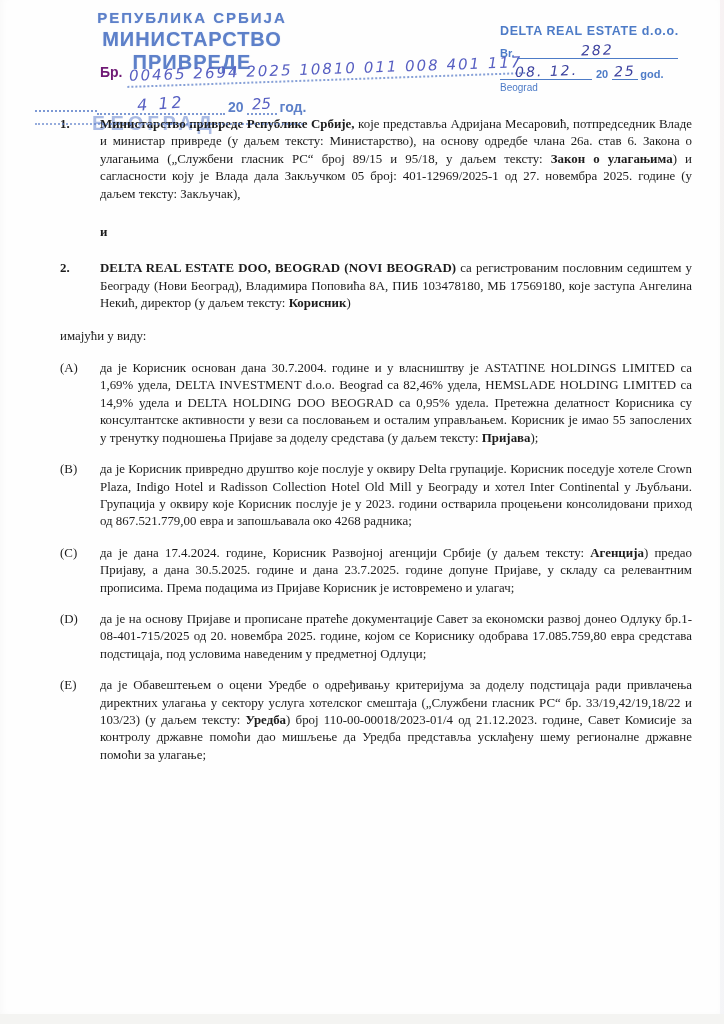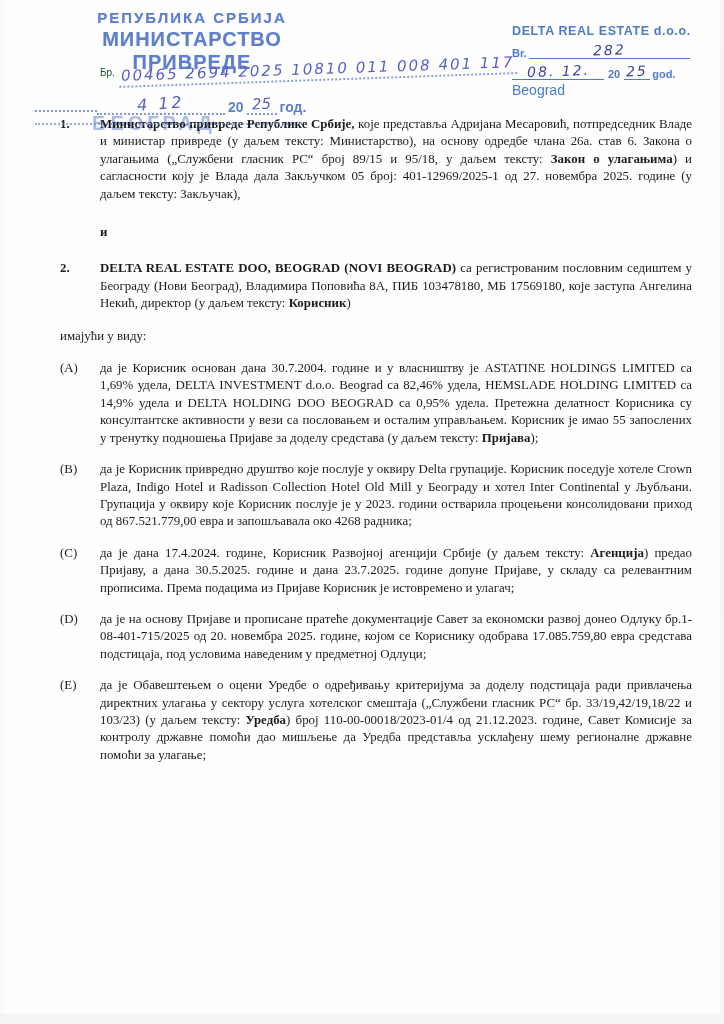--- a/index.html
+++ b/index.html
@@ -21,21 +21,21 @@
     color:#5d80c9;
     text-shadow:0 0 1px rgba(93,128,201,.45);
   }
   .ministry-stamp .l1{font-size:15px;font-weight:bold;letter-spacing:2px;}
   .ministry-stamp .l2{font-size:20px;font-weight:bold;letter-spacing:1px;margin-top:2px;}
   .stamp-number-row{
     position:absolute;left:100px;top:62px;white-space:nowrap;
   }
   .stamp-number-row .lbl{
     font-family:"Liberation Sans", sans-serif;
-    color:#14532d;font-weight:normal;font-size:10px;vertical-align:middle;
+    color:#701a75;font-weight:bold;font-size:14px;vertical-align:middle;
   }
   .hw{ 
     font-family:"DejaVu Sans", sans-serif;
     font-style:italic;
     color:#575fc2;
   }
   .stamp-number-row .hw-big{
     display:inline-block;
     font-size:15px;letter-spacing:2px;
     transform:rotate(-2deg) translateY(-2px);
@@ -63,36 +63,36 @@
   }
   .city-stamp{
     position:absolute;left:92px;top:112px;
     font-family:"Liberation Sans", sans-serif;
     font-size:20px;font-weight:bold;letter-spacing:4px;
     color:rgba(101,132,206,.55);
     z-index:0;
   }
   
   .delta-stamp{
-    position:absolute;left:512px;top:24px;width:196px;
+    position:absolute;left:500px;top:24px;width:196px;
     font-family:"Liberation Sans", sans-serif;
     color:#4d7bc7;
   }
   .delta-stamp .company{font-size:12.5px;font-weight:bold;letter-spacing:.6px;white-space:nowrap;}
   .delta-stamp .row{display:flex;align-items:flex-end;margin-top:2px;}
   .delta-stamp .small{font-size:11px;font-weight:bold;padding:0 2px 0 0;}
   .delta-stamp .uline{border-bottom:1.5px solid #4d7bc7;text-align:center;}
   .delta-stamp .u1{flex:1;margin-right:18px;}
   .delta-stamp .u2{width:92px;margin-right:4px;}
   .delta-stamp .u3{width:26px;margin:0 2px;}
   .delta-stamp .hw-small{
     font-family:"DejaVu Sans", sans-serif;font-style:italic;color:#3d429f;
     font-size:14px;letter-spacing:2px;display:inline-block;transform:rotate(-2deg) translateY(1px);
   }
-  .delta-stamp .beograd{font-size:14px;margin-top:2px;}
+  .delta-stamp .beograd{font-size:10px;margin-top:2px;}
   
   .doc-body{
     position:absolute;left:60px;top:116px;width:632px;z-index:1;
     font-size:12.9px;line-height:17.4px;
   }
   .stamp-rule{
     position:absolute;left:35px;top:123px;width:268px;
     border-top:2px dotted rgba(93,128,201,.65);z-index:2;
   }
   .item{display:flex;}

